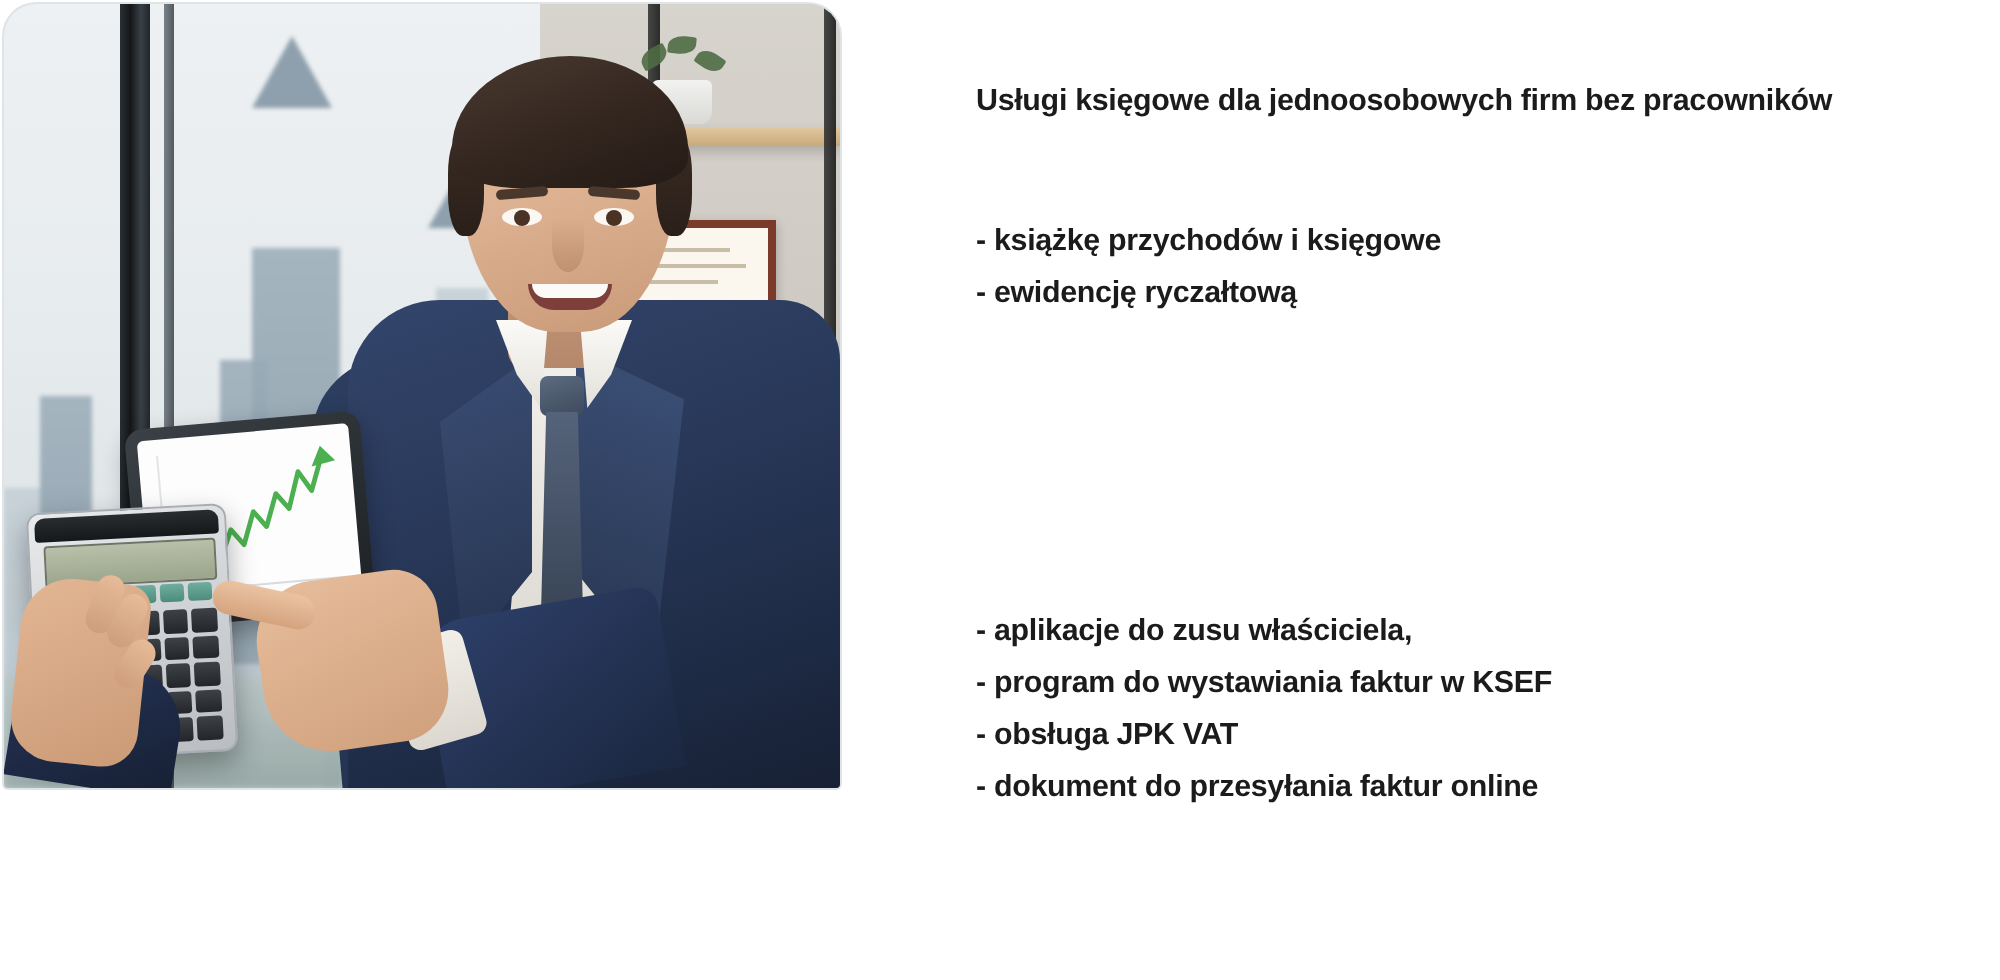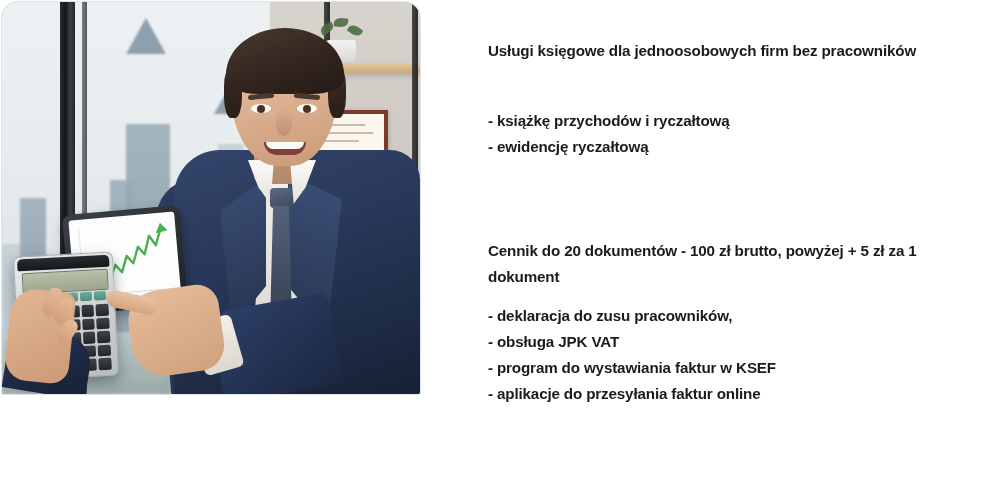--- a/index.html
+++ b/index.html
@@ -647,29 +647,26 @@
       <div class="point-finger"></div>
 
     </div>
   </div>
 
   <div class="content">
 
     <div class="heading">Usługi księgowe dla jednoosobowych firm bez pracowników</div>
 
     <div class="block" id="block-prowadzimy">
-      <div class="ln">- książkę przychodów i ryczałtową</div>
+      <div class="ln">- książkę przychodów i księgowe</div>
       <div class="ln">- ewidencję ryczałtową</div>
     </div>
 
-    <div class="block wrap" id="block-cennik">
-      <div class="ln">Cennik do 20 dokumentów - 100 zł brutto, powyżej + 5 zł za 1 dokument</div>
-    </div>
 
     <div class="block" id="block-wcenie">
-      <div class="ln">- deklaracja do zusu pracowników,</div>
+      <div class="ln">- aplikacje do zusu właściciela,</div>
+      <div class="ln">- program do wystawiania faktur w KSEF</div>
       <div class="ln">- obsługa JPK VAT</div>
-      <div class="ln">- program do wystawiania faktur w KSEF</div>
-      <div class="ln">- aplikacje do przesyłania faktur online</div>
+      <div class="ln">- dokument do przesyłania faktur online</div>
     </div>
 
   </div>
 </div>
 
 </body></html>

